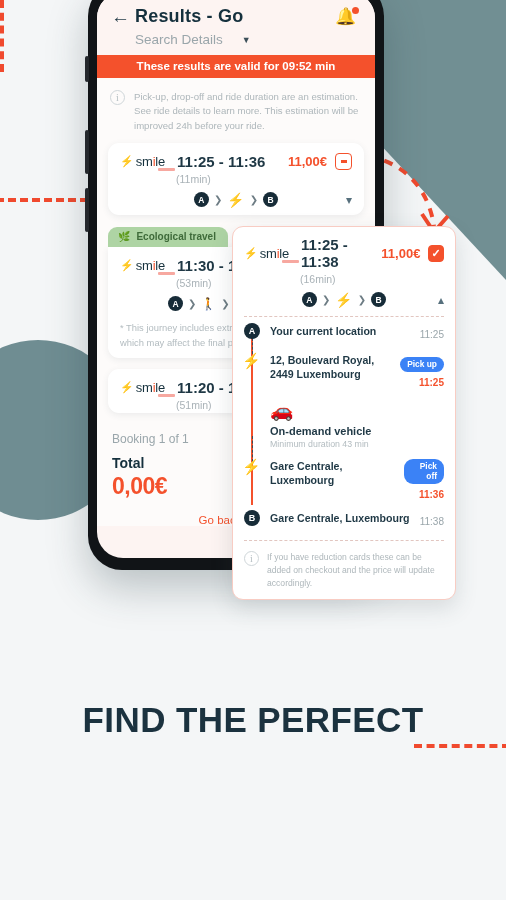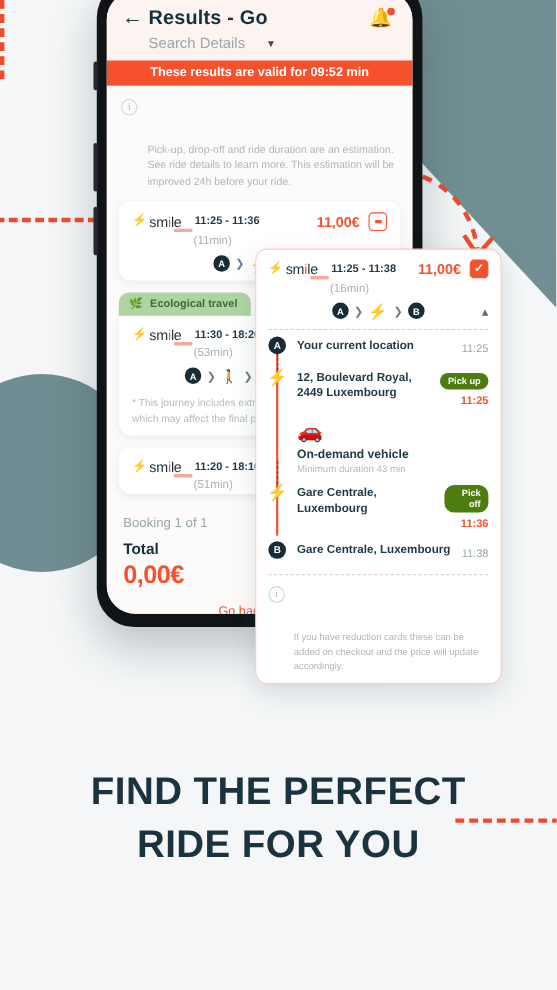--- a/index.html
+++ b/index.html
@@ -89,41 +89,41 @@
   
   .app-body { background: #fdfbfa; padding: 10px 11px 0 11px; }
 
   .info-note { display: flex; gap: 9px; padding: 2px 4px 10px 2px; }
   .info-ico {
     flex: 0 0 auto; width: 15px; height: 15px; border-radius: 50%;
     border: 1px solid #cfd6d9; color: #b4bdc1;
     font-size: 10px; line-height: 13px; text-align: center;
     font-family: "Liberation Serif", serif;
   }
-  .info-txt { font-size: 9.6px; line-height: 1.5; color: #aeb7bb; margin-top: 40px; }
+  .info-txt { font-size: 9.6px; line-height: 1.5; color: #aeb7bb; }
 
   .card {
     background: #fff; border-radius: 11px;
     box-shadow: 0 2px 7px rgba(60,80,90,.09);
     padding: 10px 12px 8px;
     margin-bottom: 11px;
   }
   .card-top { display: flex; align-items: center; }
   .brand { display: flex; align-items: center; gap: 2px; margin-right: 12px; }
   .bolt { color: #f4512c; font-size: 11px; line-height: 1; }
   .brand-name {
     font-size: 13px; font-weight: normal; color: #16313d; letter-spacing: -.2px;
     position: relative;
   }
   .brand-name .dotred { color: #f4512c; }
   .brand-underline {
     position: absolute; left: 22px; bottom: -2px; width: 17px; height: 3px;
     background: #f7a8a0; border-radius: 1px;
   }
-  .times { font-size: 10px; font-weight: bold; color: #1f3845; }
+  .times { font-size: 15px; font-weight: bold; color: #1f3845; }
   .price {
     margin-left: auto; font-size: 13px; font-weight: bold; color: #f4512c;
   }
   .sq-btn {
     margin-left: 8px; width: 17px; height: 17px; border-radius: 4px;
     border: 1.4px solid #f4512c; background: #fff;
     display: flex; align-items: center; justify-content: center;
   }
   .sq-btn .bar { width: 6px; height: 2.4px; background: #f4512c; }
   .sq-btn.checked { background: #f4512c; border-color: #f4512c; }
@@ -211,21 +211,21 @@
     width: 16px; height: 16px; border-radius: 50%;
     background: #172c38; color: #fff; font-size: 9px; font-weight: bold;
     display: flex; align-items: center; justify-content: center;
   }
   .tl-bolt { color: #f4512c; font-size: 15px; line-height: 1; }
   .tl-txt { font-size: 10.6px; font-weight: bold; color: #1f3845; line-height: 1.35; }
   .tl-right { margin-left: auto; text-align: right; padding-left: 6px; }
   .tl-time { font-size: 10px; color: #9aa6ab; }
   .tl-time.hot { color: #f4512c; font-weight: bold; }
   .pill {
-    background: #4d7c0f; color: #fff; font-size: 8.4px; font-weight: bold;
+    background: #3b82f6; color: #fff; font-size: 8.4px; font-weight: bold;
     border-radius: 9px; padding: 2px 7px 3px; display: inline-block;
   }
   .veh-block { padding: 2px 0 10px; }
   .car-ico { color: #f4512c; font-size: 19px; line-height: 1; }
   .veh-name { font-size: 11px; font-weight: bold; color: #1f3845; margin-top: 5px; }
   .veh-sub { font-size: 8.8px; color: #b3bcc0; margin-top: 2px; }
   .detail-note { display: flex; gap: 8px; padding-top: 3px; }
   .detail-note .info-txt { font-size: 8.6px; }
 
   
@@ -433,14 +433,13 @@
   <div class="dash-div"></div>
 
   <div class="detail-note">
     <div class="info-ico">i</div>
     <div class="info-txt">If you have reduction cards these can be added on checkout and the price will update accordingly.</div>
   </div>
 </div>
 
 <div class="tagline">
   <div>FIND THE PERFECT</div>
-  <div>RIDE FOR YOU</div>
 </div>
 
 </body></html>

